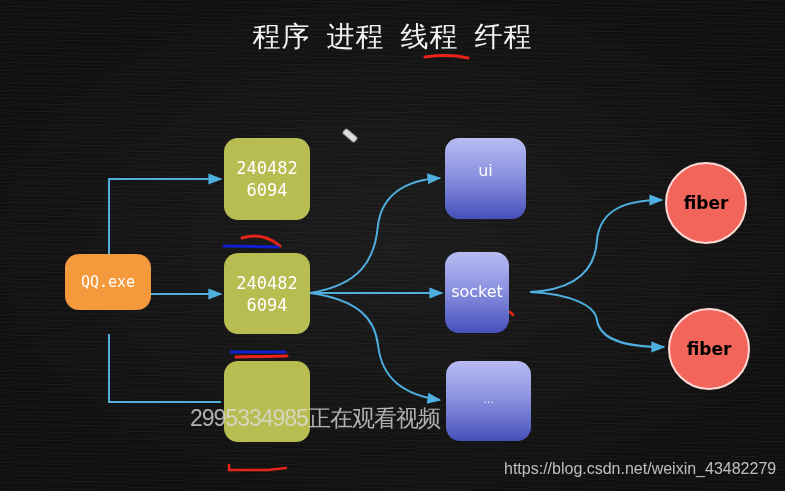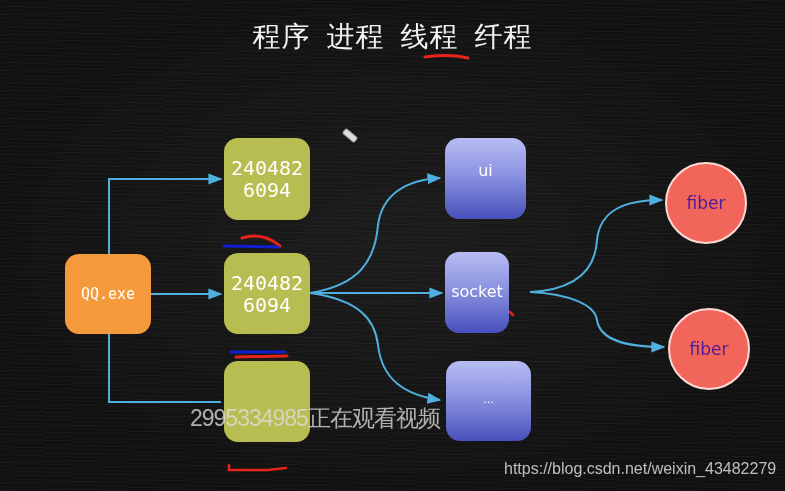--- a/index.html
+++ b/index.html
@@ -23,31 +23,31 @@
     .title span { margin: 0 4px; }
     .box {
       position: absolute; border-radius: 14px;
       display: flex; align-items: center; justify-content: center; text-align: center;
       color: #ffffff;
     }
     .proc {
       background: #f49a3c; font-family: "DejaVu Sans Mono", monospace; font-size: 15px;
     }
     .pid {
-      background: #b8bd52; font-family: "DejaVu Sans Mono", monospace; font-size: 20px; line-height: 22px;
+      background: #b8bd52; font-family: "DejaVu Sans Mono", monospace; font-size: 17px; line-height: 22px;
       white-space: pre-line;
     }
     .thread {
       background: linear-gradient(180deg, #b7bcf2 0%, #8c93e0 45%, #4750bb 100%);
       font-size: 16px;
     }
     .fiber {
       position: absolute; border-radius: 50%; background: #f2655a; border: 2px solid #ffd9d5;
       display: flex; align-items: center; justify-content: center;
-      color: #4c1d95; font-size: 17px;
+      color: #000000; font-size: 17px; font-weight: bold;
     }
     svg.lines { position: absolute; left: 0; top: 0; }
     .watermark {
       position: absolute; left: 190px; top: 403px; color: rgba(220,220,220,0.78);
       font-family: "Liberation Sans", sans-serif; font-size: 23px; letter-spacing: -1px;
     }
     .url {
       position: absolute; left: 504px; top: 460px; color: rgba(220,220,220,0.85);
       font-family: "Liberation Sans", sans-serif; font-size: 16px;
     }
@@ -96,21 +96,21 @@
     <path d="M280,297 L283,302" stroke="#e8241a" stroke-width="3"></path>
     <path d="M231,352 L285,352" stroke="#1020d0" stroke-width="3"></path>
     <path d="M236,357 L287,356" stroke="#e8241a" stroke-width="3"></path>
     <path d="M229,465 L229,470 L268,470 L286,468" stroke="#e8241a" stroke-width="2.5"></path>
     <path d="M470,204 L476,198 L488,198 L492,205 L470,205" stroke="#e8241a" stroke-width="2.5"></path>
     <path d="M459,315 L490,315 L494,312 L510,312 L513,315" stroke="#e8241a" stroke-width="2.5"></path>
     <path d="M480,400 L481,418 L500,418 L508,398" stroke="#e8241a" stroke-width="2.5"></path>
   </g>
 </svg>
 
-<div class="box proc" style="left:65px; top:254px; width:86px; height:80px;">
+<div class="box proc" style="left:65px; top:254px; width:86px; height:56px;">
   <span>QQ.exe</span>
 </div>
 
 <div class="box pid" style="left:224px; top:138px; width:86px; height:82px;">
   <span>240482
 6094</span>
 </div>
 <div class="box pid" style="left:224px; top:253px; width:86px; height:81px;">
   <span>240482
 6094</span>

